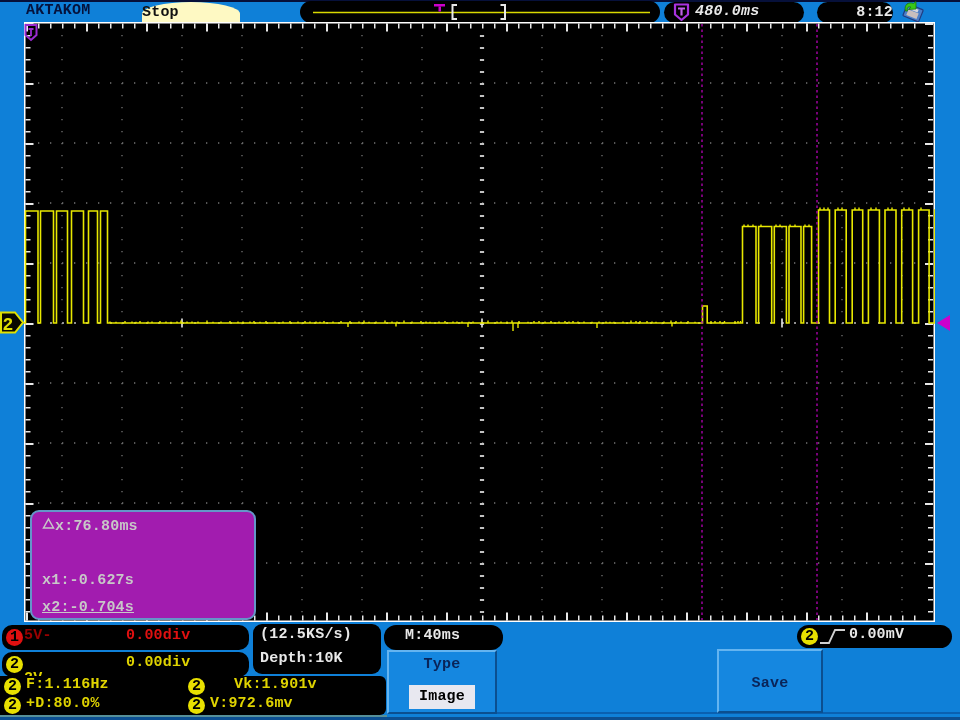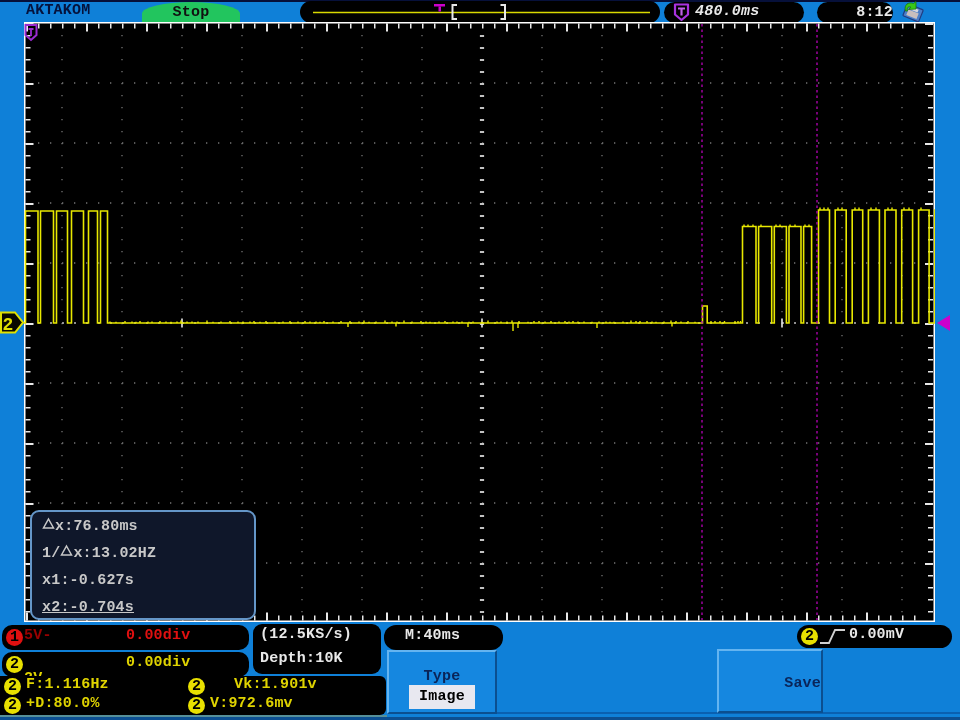--- a/index.html
+++ b/index.html
@@ -11,21 +11,21 @@
   .yt{color:#dfd300;}
   .circ{position:absolute;width:17px;height:17px;border-radius:50%;color:#000;
         font-size:15px;font-weight:bold;text-align:center;line-height:17px;}
 </style></head>
 <body>
 
 <div class="abs" style="left:0;top:0;width:960px;height:2px;background:#06103a;"></div>
 
 <div class="abs t19" style="left:26px;top:2px;color:#05123c;">AKTAKOM</div>
 
-<div class="abs" style="left:142px;top:2px;width:98px;height:33px;background:#22c55e;border-radius:50px/12px;text-align:center;">
+<div class="abs" style="left:142px;top:2px;width:98px;height:33px;background:#fef9c3;border-radius:50px/12px;text-align:left;">
   <span class="t19" style="color:#111;line-height:21px;">Stop</span></div>
 
 <div class="pill" style="left:300px;top:1px;width:360px;height:22px;">
  <svg width="360" height="22" style="position:absolute;left:0;top:0;">
   <line x1="13" y1="11.5" x2="350" y2="11.5" stroke="#d8d800" stroke-width="1.5"></line>
   <rect x="134" y="3" width="11" height="2.5" fill="#cc00cc"></rect>
   <rect x="138.5" y="5.5" width="2.5" height="5" fill="#cc00cc"></rect>
   <path d="M157 4 h-4.5 v14 h4.5" stroke="#e8e8e8" stroke-width="2" fill="none"></path>
   <path d="M200.5 4 h4.5 v14 h-4.5" stroke="#e8e8e8" stroke-width="2" fill="none"></path>
  </svg>
@@ -95,28 +95,25 @@
 
 <svg class="abs" width="26" height="24" style="left:0;top:311px;">
   <path d="M1 1.5 h14 l8 10 l-8 10 h-14 z" fill="#0a0a00" stroke="#e0e000" stroke-width="2"></path>
   <text x="8" y="19" fill="#e0e000" font-size="18" font-weight="bold" font-family="Liberation Mono,monospace" text-anchor="middle">2</text>
 </svg>
 
 <svg class="abs" width="20" height="18" style="left:935px;top:314px;">
   <path d="M15 1 v16 l-13 -8 z" fill="#cc00cc"></path>
 </svg>
 
-<div class="abs" style="left:30px;top:510px;width:222px;height:106px;background:#0f172a;
+<div class="abs" style="left:30px;top:510px;width:222px;height:106px;background:#a21caf;
      border:2px solid #6496c8;border-radius:9px;color:#c8c8c8;">
   <div class="abs t19" style="left:10px;top:5px;"><svg width="13" height="13" style="margin-right:0px;">
         <path d="M6.5 2 L11.5 11 H1.5 Z" fill="none" stroke="#c8c8c8" stroke-width="1.5"></path>
       </svg>x:76.80ms</div>
-  <div class="abs t19" style="left:10px;top:32px;">1/<svg width="13" height="13">
-        <path d="M6.5 2 L11.5 11 H1.5 Z" fill="none" stroke="#c8c8c8" stroke-width="1.5"></path>
-      </svg>x:13.02HZ</div>
   <div class="abs t19" style="left:10px;top:60px;">x1:-0.627s</div>
   <div class="abs t19" style="left:10px;top:87px;text-decoration:underline;">x2:-0.704s</div>
 </div>
 
 <div class="pill" style="left:2px;top:625px;width:247px;height:25px;border-radius:10px;">
   <div class="circ" style="left:4px;top:4px;background:#e01010;">1</div>
   <span class="abs t19" style="left:22px;top:2px;color:#990000;">5V-</span>
   <span class="abs t19" style="left:124px;top:2px;color:#e01010;">0.00div</span>
 </div>
 <div class="pill" style="left:253px;top:624px;width:128px;height:50px;border-radius:9px;">
@@ -150,21 +147,21 @@
   <div class="circ" style="left:188px;top:21px;background:#e8e000;">2</div>
   <span class="abs t19 yt" style="left:210px;top:19px;">V:972.6mv</span>
 </div>
 
 <div class="abs" style="left:0;top:715px;width:387px;height:2px;background:#569099;"></div>
 <div class="abs" style="left:0;top:717px;width:960px;height:3px;background:#0c4f92;"></div>
 <div class="abs" style="left:387px;top:712px;width:573px;height:2px;background:#0a60b0;"></div>
 
 <div class="abs" style="left:387px;top:650px;width:110px;height:64px;background:#1587e0;
      border-top:2px solid #64b4f0;border-left:2px solid #64b4f0;border-right:2px solid #0b4f90;border-bottom:2px solid #0b4f90;box-sizing:border-box;">
-  <div class="t19" style="color:#0a2458;text-align:center;margin-top:16px;">Type</div>
+  <div class="t19" style="color:#0a2458;text-align:center;margin-top:4px;">Type</div>
   <div class="abs" style="left:20px;top:33px;width:66px;height:24px;background:#e8e8f0;text-align:center;">
     <span class="t19" style="color:#000;line-height:24px;">Image</span></div>
 </div>
 
 <div class="abs" style="left:717px;top:649px;width:106px;height:64px;background:#1587e0;
      border-top:2px solid #64b4f0;border-left:2px solid #64b4f0;border-right:2px solid #0b4f90;border-bottom:2px solid #0b4f90;box-sizing:border-box;">
-  <div class="t19" style="color:#0a2458;text-align:right;margin-top:24px;">Save</div>
+  <div class="t19" style="color:#0a2458;text-align:center;margin-top:24px;">Save</div>
 </div>
 
 </body></html>

